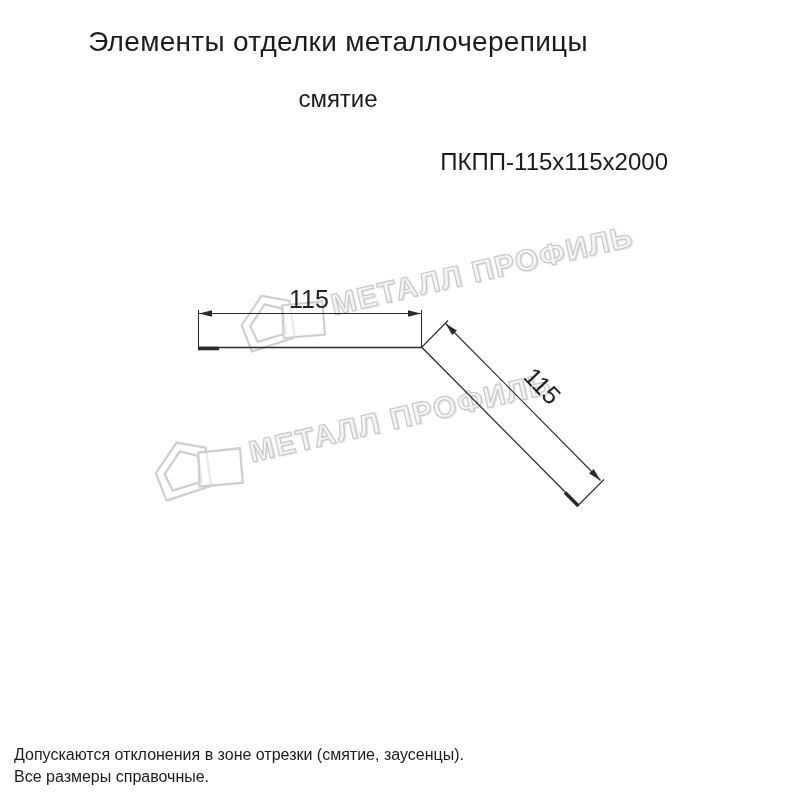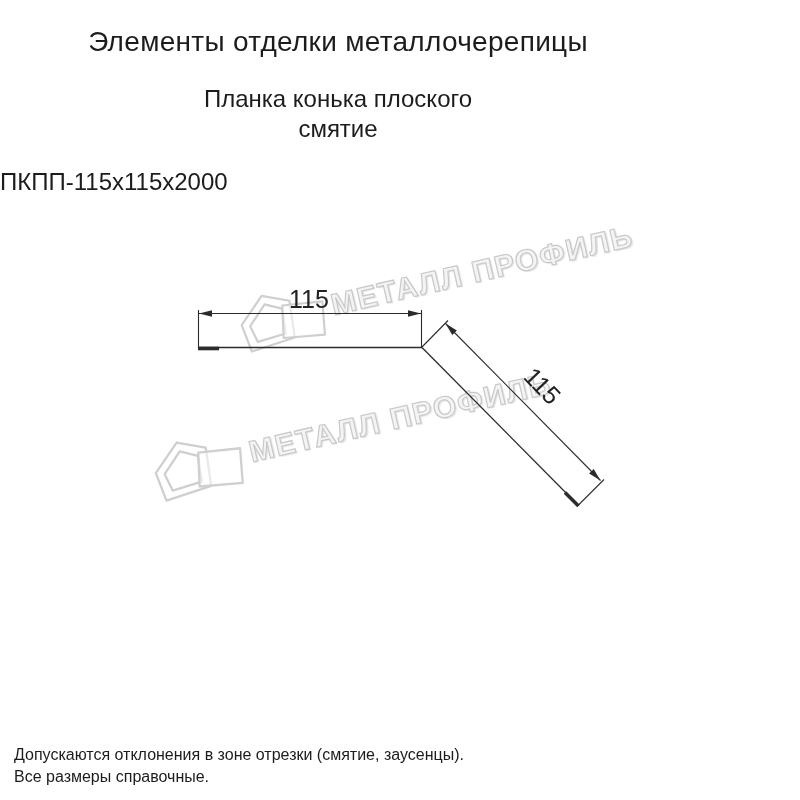--- a/index.html
+++ b/index.html
@@ -38,25 +38,24 @@
     font-size: 24px;
     line-height: 30px;
     font-weight: 400;
     z-index: 3;
   }
   .product-code {
     position: absolute;
     top: 148px;
     left: 0;
     right: 8px;
-    text-align: left;
+    text-align: right;
     font-size: 24px;
     font-weight: 400;
     z-index: 3;
-    margin-top: 20px;
   }
   .footer-notes {
     position: absolute;
     left: 14px;
     top: 744px;
     font-size: 16px;
     line-height: 22px;
     font-weight: 400;
     z-index: 3;
   }
@@ -96,21 +95,20 @@
   }
 </style>
 </head>
 <body>
 
 <div class="page">
 
   <h1 class="page-title">Элементы отделки металлочерепицы</h1>
 
   <div class="product-subtitle">
-    <div>Планка конька плоского</div>
     <div>смятие</div>
   </div>
 
   <div class="product-code">ПКПП-115x115x2000</div>
 
   <div class="watermark watermark-1">
     <svg width="92" height="66" viewBox="0 0 92 66">
       <g fill="rgba(255,255,255,0.55)" stroke="#cfcfcf" stroke-width="2.2" stroke-linejoin="round">
         <path d="M4,32 L30,8 L56,19 L53,56 L8,60 Z"></path>
         <path d="M12,35 L31,17 L47,25 L45,50 L16,52 Z"></path>

